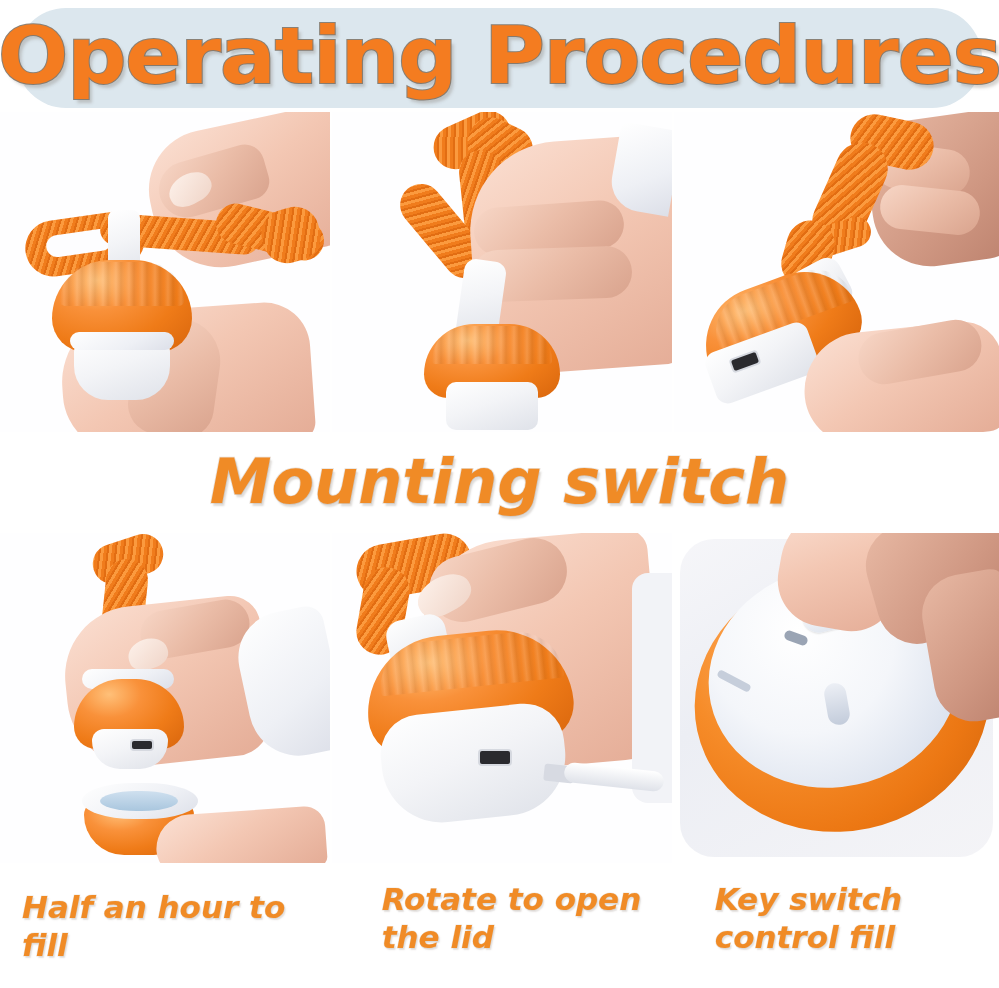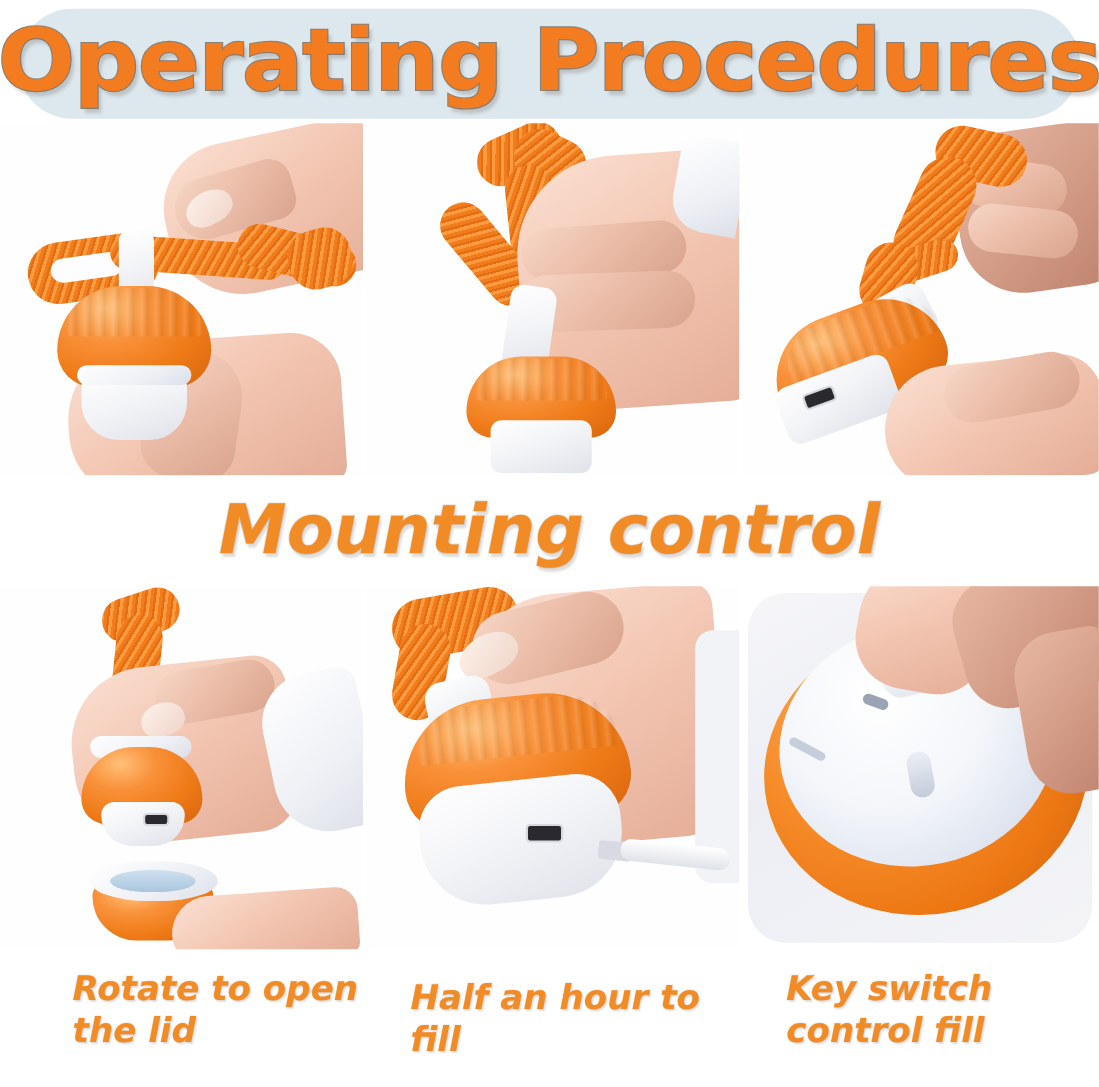--- a/index.html
+++ b/index.html
@@ -256,21 +256,21 @@
       <div class="sh dome" style="left:26px;top:168px;width:160px;height:90px;border-radius:80px 80px 42px 42px;transform:rotate(-20deg);"></div>
       <div class="sh dome-ribs" style="left:34px;top:170px;width:144px;height:44px;border-radius:72px 72px 8px 8px;transform:rotate(-20deg);opacity:.8;"></div>
       <div class="sh white-body" style="left:34px;top:224px;width:108px;height:54px;border-radius:12px;transform:rotate(-20deg);"></div>
       <div class="sh usb" style="left:58px;top:244px;width:26px;height:11px;transform:rotate(-20deg);"></div>
 
       <div class="sh skin" style="left:130px;top:216px;width:200px;height:112px;border-radius:60px 40px 20px 54px;transform:rotate(-6deg);"></div>
       <div class="sh skin2" style="left:184px;top:214px;width:124px;height:52px;border-radius:28px;transform:rotate(-10deg);"></div>
     </div>
   </div>
 
-  <div class="mid-heading">Mounting control</div>
+  <div class="mid-heading">Mounting switch</div>
 
   <div class="row row-2">
 
     <div class="panel p4">
       <div class="pbg"></div>
 
       <div class="sh rope" style="left:92px;top:6px;width:72px;height:40px;border-radius:20px;transform:rotate(-18deg);"></div>
       <div class="sh rope" style="left:104px;top:26px;width:42px;height:80px;border-radius:22px;transform:rotate(6deg);"></div>
       <div class="sh rope" style="left:92px;top:86px;width:72px;height:28px;border-radius:15px;transform:rotate(-10deg);"></div>
       <div class="sh rope" style="left:98px;top:100px;width:50px;height:52px;border-radius:26px 26px 14px 14px;"></div>
@@ -331,20 +331,20 @@
       <div class="sh" style="left:42px;top:144px;width:36px;height:8px;border-radius:5px;background:#c6cedb;transform:rotate(28deg);"></div>
       <div class="sh" style="left:128px;top:64px;width:62px;height:32px;border-radius:16px;background:linear-gradient(180deg,#ffffff,#e3e8f0);box-shadow:0 1px 2px rgba(0,0,0,.12);transform:rotate(-14deg);"></div>
 
       <div class="sh skin" style="left:106px;top:-24px;width:120px;height:120px;border-radius:58px 58px 46px 46px;transform:rotate(10deg);"></div>
       <div class="sh skin-dark" style="left:196px;top:-18px;width:150px;height:120px;border-radius:40px 20px 50px 40px;transform:rotate(-16deg);"></div>
       <div class="sh skin-dark" style="left:254px;top:40px;width:90px;height:148px;border-radius:40px 18px 24px 40px;transform:rotate(-10deg);"></div>
     </div>
   </div>
 
   <div class="captions">
+    <div class="cap cap2">Half an hour to fill</div>
     <div class="cap cap1">Rotate to open
 the lid</div>
-    <div class="cap cap2">Half an hour to fill</div>
     <div class="cap cap3">Key switch
 control fill</div>
   </div>
 
 </div>
 
 </body></html>

